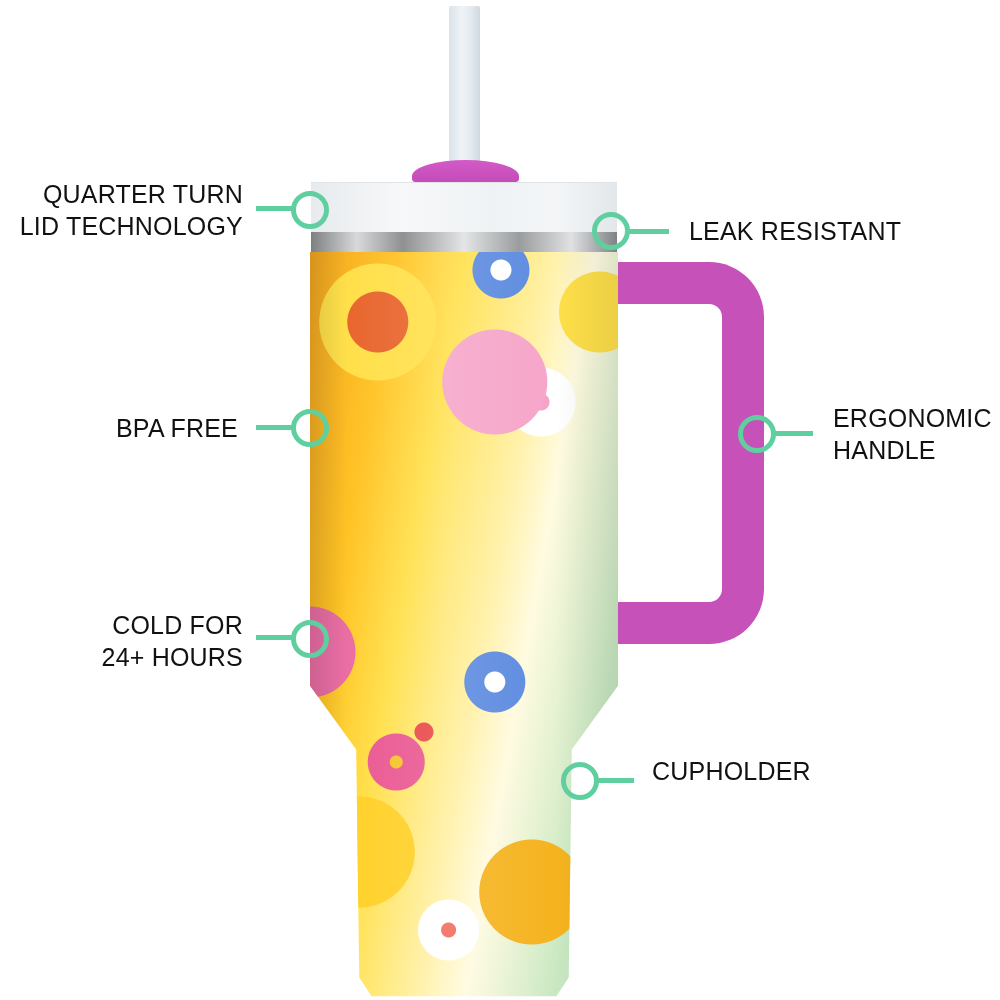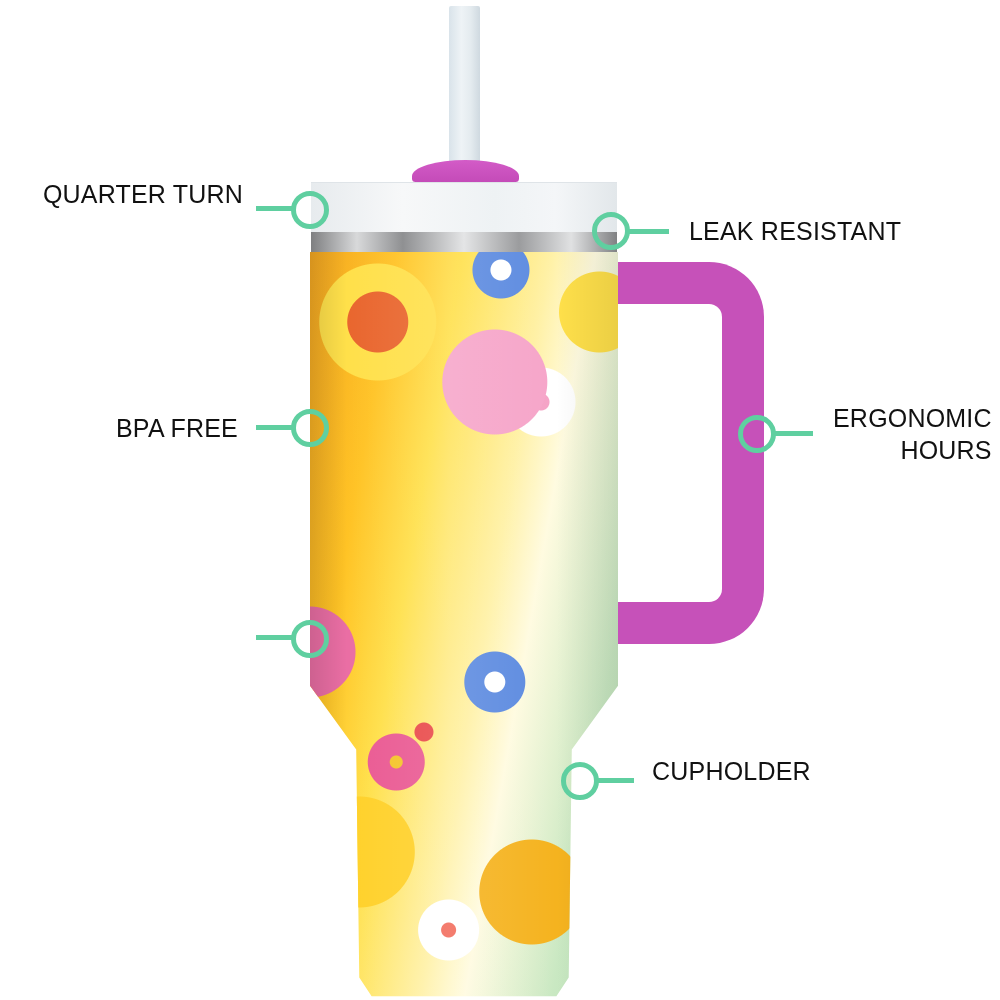--- a/index.html
+++ b/index.html
@@ -72,60 +72,65 @@
     }
     .callout-ring {
       position: absolute; width: 28px; height: 28px; border: 5px solid #5fcfa0; border-radius: 50%;
       box-sizing: content-box;
     }
     .label {
       position: absolute; font-size: 25px; line-height: 32px; color: #111111; letter-spacing: 0.2px;
       white-space: nowrap;
     }
     .label.right { text-align: right; }
-    .label.left { text-align: right; }
+    .label.left { text-align: left; }
   </style>
 </head>
 <body>
 
 <div class="stage">
 
   <div class="handle"></div>
   <div class="straw"></div>
   <div class="straw-cap"></div>
   <div class="lid"></div>
   <div class="collar"></div>
   <div class="body"></div>
   <div class="body-shade"></div>
 
   <div class="label right" style="right: 757px; top: 178px;">
     <div>QUARTER TURN</div>
+    <div>LID TECHNOLOGY</div>
   </div>
   <div class="callout-line" style="left: 256px; top: 206px; width: 40px;"></div>
   <div class="callout-ring" style="left: 291px; top: 191px;"></div>
 
   <div class="callout-ring" style="left: 592px; top: 212px;"></div>
   <div class="callout-line" style="left: 629px; top: 229px; width: 40px;"></div>
   <div class="label left" style="left: 689px; top: 215px;">
     <div>LEAK RESISTANT</div>
   </div>
 
   <div class="label right" style="right: 762px; top: 412px;">
     <div>BPA FREE</div>
   </div>
   <div class="callout-line" style="left: 256px; top: 425px; width: 40px;"></div>
   <div class="callout-ring" style="left: 291px; top: 409px;"></div>
 
   <div class="callout-ring" style="left: 738px; top: 415px;"></div>
   <div class="callout-line" style="left: 775px; top: 431px; width: 38px;"></div>
   <div class="label left" style="left: 833px; top: 402px;">
     <div>ERGONOMIC</div>
-    <div>HOURS</div>
+    <div>HANDLE</div>
   </div>
 
+  <div class="label right" style="right: 757px; top: 609px;">
+    <div>COLD FOR</div>
+    <div>24+ HOURS</div>
+  </div>
   <div class="callout-line" style="left: 256px; top: 635px; width: 40px;"></div>
   <div class="callout-ring" style="left: 291px; top: 620px;"></div>
 
   <div class="callout-ring" style="left: 561px; top: 762px;"></div>
   <div class="callout-line" style="left: 598px; top: 778px; width: 36px;"></div>
   <div class="label left" style="left: 652px; top: 755px;">
     <div>CUPHOLDER</div>
   </div>
 
 </div>

